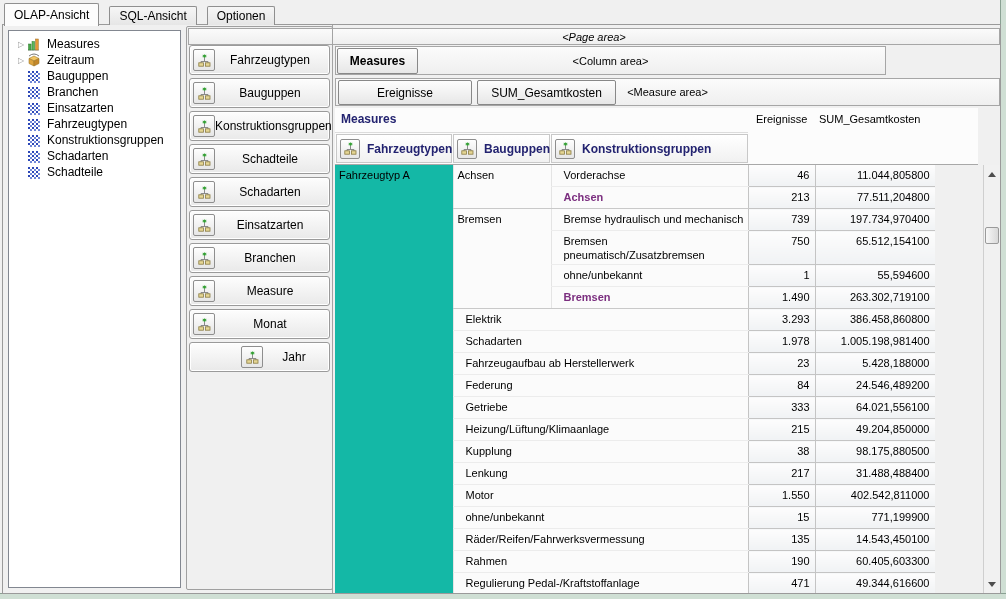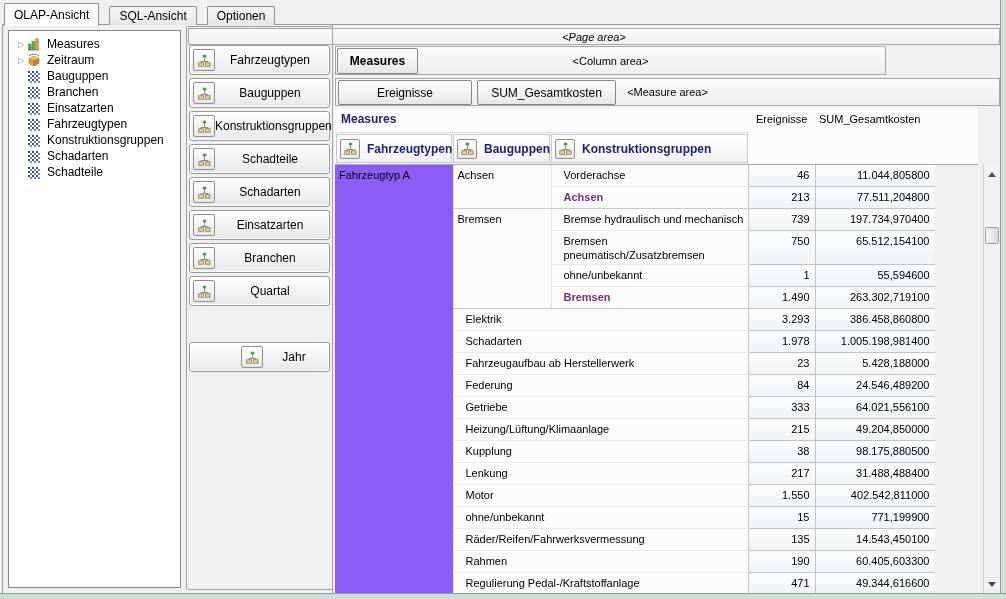--- a/index.html
+++ b/index.html
@@ -57,21 +57,21 @@
               background:linear-gradient(#ffffff,#f1f1f1);display:flex;align-items:center;cursor:default;}
   .dim-header .icon-box{width:20px;height:20px;flex:0 0 20px;margin-left:3px;}
   .dim-header .hlabel{font-weight:bold;color:#232370;padding-left:7px;white-space:nowrap;}
   #dimh-0{left:1px;width:116px;}
   #dimh-1{left:118px;width:97px;}
   #dimh-2{left:216px;width:197px;}
   
   #tbl-wrap{position:absolute;left:335px;top:165px;width:600px;height:428px;overflow:hidden;background:#fdfdfd;z-index:3;}
   table{border-collapse:collapse;table-layout:fixed;width:600px;font-size:11px;}
   td{padding:3px 4px 2px;vertical-align:top;line-height:14px;overflow:hidden;}
-  td.ft{background:#8b5cf6;}
+  td.ft{background:#14b8a6;}
   td.bg{border-left:1px solid #e4e4e4;border-bottom:1px solid #c9c9c9;background:#fbfbfb;}
   td.kg{border-left:1px solid #e4e4e4;border-bottom:1px solid #ececec;background:#fbfbfb;padding-left:12px;}
   tr.subrow td.kg{border-bottom:1px solid #c9c9c9;color:#7b2e7f;font-weight:bold;}
   td.num{border:1px solid #c4c4c4;border-top:none;background:linear-gradient(#fdfdfd,#f0f2f4);
          text-align:right;padding-right:5px;white-space:nowrap;}
   tr.plain td{height:16px;}
   
   #vscroll{position:absolute;left:983px;top:165px;width:17px;height:428px;background:#f1f1f1;
            border-left:1px solid #cfcfcf;box-sizing:border-box;z-index:3;}
   .scroll-btn{position:absolute;left:0;width:16px;height:16px;display:flex;align-items:center;justify-content:center;}
@@ -381,21 +381,32 @@
       </div>
       <div class="dim-btn" style="top: 249px;">
         <span class="icon-box">
           <svg width="13" height="13" viewBox="0 0 13 13">
             <path d="M6.5 3.5 L6.5 7.5 M3 9 L3 7.5 L10 7.5 L10 9" stroke="#8a8a8a" stroke-width="1" fill="none"></path>
             <rect x="0.8" y="8.8" width="4.6" height="3.4" fill="#e5d694" stroke="#897b42" stroke-width="0.8"></rect>
             <rect x="7.4" y="8.8" width="4.6" height="3.4" fill="#e5d694" stroke="#897b42" stroke-width="0.8"></rect>
             <path d="M6.5 0.5 L6.5 3.8 M4.9 1 L8.1 3.2 M8.1 1 L4.9 3.2 M4.5 2.1 L8.5 2.1" stroke="#2f9e2f" stroke-width="0.9"></path>
           </svg>
         </span>
-        <span class="dlabel">Quartal</span>
+        <span class="dlabel">Measure</span>
+      </div>
+      <div class="dim-btn" style="top: 282px;">
+        <span class="icon-box">
+          <svg width="13" height="13" viewBox="0 0 13 13">
+            <path d="M6.5 3.5 L6.5 7.5 M3 9 L3 7.5 L10 7.5 L10 9" stroke="#8a8a8a" stroke-width="1" fill="none"></path>
+            <rect x="0.8" y="8.8" width="4.6" height="3.4" fill="#e5d694" stroke="#897b42" stroke-width="0.8"></rect>
+            <rect x="7.4" y="8.8" width="4.6" height="3.4" fill="#e5d694" stroke="#897b42" stroke-width="0.8"></rect>
+            <path d="M6.5 0.5 L6.5 3.8 M4.9 1 L8.1 3.2 M8.1 1 L4.9 3.2 M4.5 2.1 L8.5 2.1" stroke="#2f9e2f" stroke-width="0.9"></path>
+          </svg>
+        </span>
+        <span class="dlabel">Monat</span>
       </div>
       <div class="dim-btn" style="top: 315px; padding-left: 48px;">
         <span class="icon-box">
           <svg width="13" height="13" viewBox="0 0 13 13">
             <path d="M6.5 3.5 L6.5 7.5 M3 9 L3 7.5 L10 7.5 L10 9" stroke="#8a8a8a" stroke-width="1" fill="none"></path>
             <rect x="0.8" y="8.8" width="4.6" height="3.4" fill="#e5d694" stroke="#897b42" stroke-width="0.8"></rect>
             <rect x="7.4" y="8.8" width="4.6" height="3.4" fill="#e5d694" stroke="#897b42" stroke-width="0.8"></rect>
             <path d="M6.5 0.5 L6.5 3.8 M4.9 1 L8.1 3.2 M8.1 1 L4.9 3.2 M4.5 2.1 L8.5 2.1" stroke="#2f9e2f" stroke-width="0.9"></path>
           </svg>
         </span>

